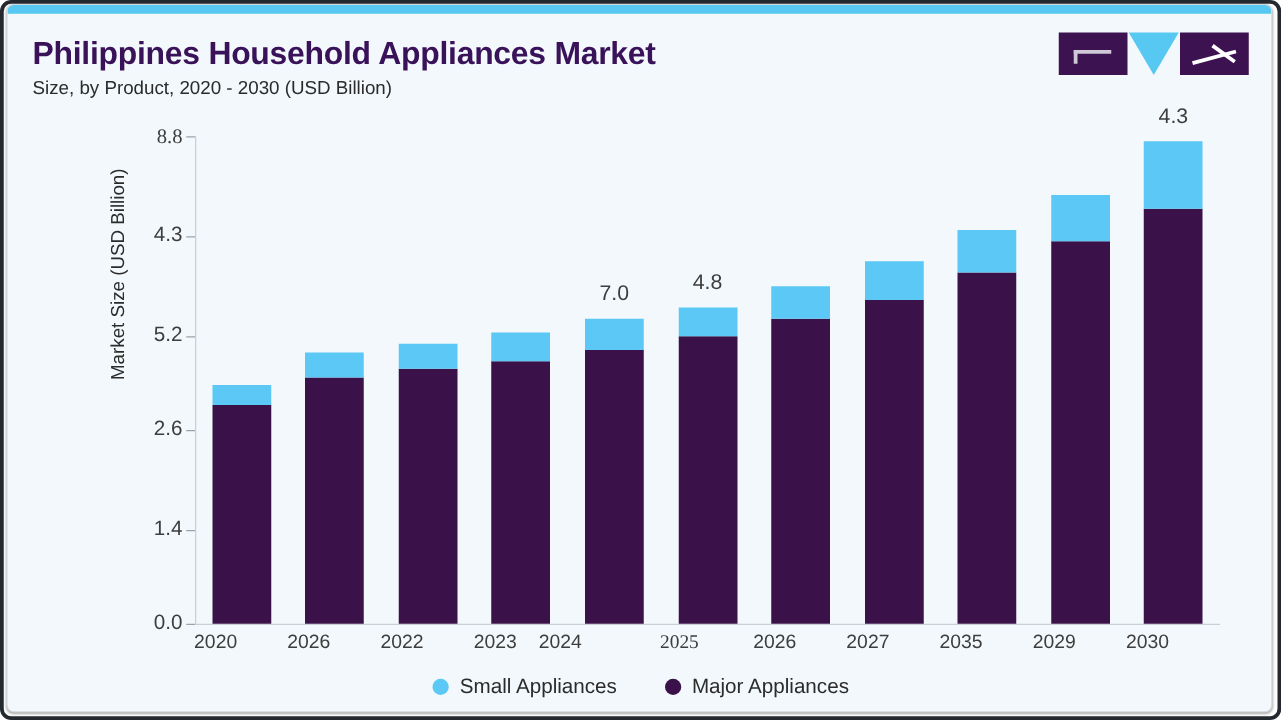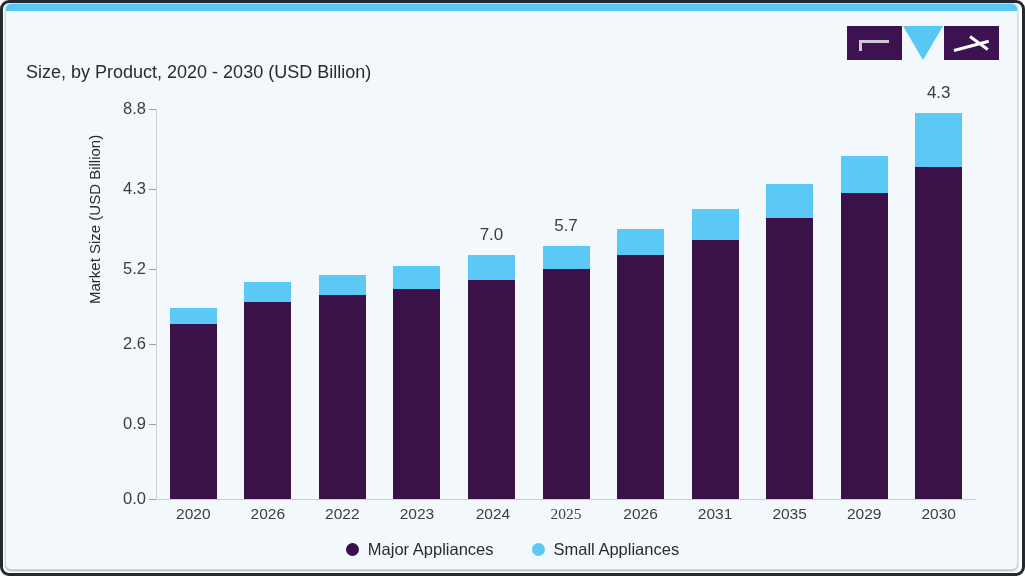--- a/index.html
+++ b/index.html
@@ -5,21 +5,21 @@
   html,body{margin:0;padding:0;background:#ffffff;}
   body{width:1025px;height:576px;font-family:"Liberation Sans",sans-serif;overflow:hidden;}
   #card{position:absolute;left:5px;top:3px;width:1013px;height:567px;background:#f2f8fb;
         border:1px solid #d2d7da;border-radius:6px;box-sizing:border-box;overflow:hidden;
         box-shadow:0 1px 2px rgba(0,0,0,.35);}
   #topbar{position:absolute;left:0;top:0;width:100%;height:7px;background:#56c8f2;}
   #outline{position:absolute;left:0;top:0;width:1025px;height:576px;border:3px solid #23292e;
            border-radius:9px;box-sizing:border-box;pointer-events:none;}
   #title{position:absolute;left:20px;top:25px;font-size:25.5px;font-weight:bold;color:#3a1259;
          letter-spacing:-.2px;white-space:nowrap;}
-  #subtitle{position:absolute;left:20px;top:58px;font-size:18px;color:#2b2b2b;white-space:nowrap;}
+  #subtitle{position:absolute;left:20px;top:58px;font-size:15px;color:#2b2b2b;white-space:nowrap;}
   #logo{position:absolute;right:18px;top:22px;width:152px;height:56px;}
   .lgblk{position:absolute;top:0;width:55px;height:34px;background:#3c1250;overflow:hidden;}
   #lgL{left:0;} #lgR{left:97px;}
   #lgL .ln1{position:absolute;left:12px;top:14px;width:30px;height:3px;background:#cfc8d6;}
   #lgL .ln2{position:absolute;left:12px;top:14px;width:3px;height:11px;background:#cfc8d6;}
   #lgR .d1{position:absolute;left:10px;top:23px;width:36px;height:3px;background:#ffffff;
            transform:rotate(-15deg);transform-origin:left center;}
   #lgR .d2{position:absolute;left:26px;top:9px;width:22px;height:3px;background:#ffffff;
            transform:rotate(36deg);transform-origin:left center;}
   #lgTri{position:absolute;left:56px;top:0;width:0;height:0;border-left:20px solid transparent;
@@ -28,36 +28,37 @@
           font-weight:bold;color:#3c1250;letter-spacing:1.1px;}
   #plot{position:absolute;left:150px;top:105px;width:820px;height:390px;}
   #baseline{position:absolute;left:150px;top:495px;width:820px;height:1px;background:#c9d0d5;}
   #yaxis{position:absolute;left:150px;top:105px;width:1px;height:390px;background:#c9d0d5;}
   .ytick{position:absolute;left:-7px;width:7px;height:1px;background:#9aa3ab;}
   .ylabwrap{position:absolute;left:-62px;width:52px;text-align:right;font-size:16.5px;color:#3d3d3d;
             transform:translateY(-10px);}
   .bar{position:absolute;bottom:0;width:47px;}
   .seg-major{position:absolute;bottom:0;width:100%;background:#3a1249;}
   .seg-small{position:absolute;width:100%;background:#5bc8f5;}
-  .xlab{position:absolute;top:501px;width:76px;text-align:center;font-size:15.5px;color:#3d3d3d;}
+  .xlab{position:absolute;top:501px;width:76px;font-size:15.5px;color:#3d3d3d;}
   .dlab{position:absolute;width:76px;text-align:center;font-size:17px;color:#3d3d3d;}
   #ytitle{position:absolute;left:80px;top:300px;font-size:15px;color:#2b2b2b;
           transform:rotate(-90deg);transform-origin:left top;white-space:nowrap;}
   #legend{position:absolute;left:0;top:536px;width:1013px;display:flex;justify-content:center;
           align-items:center;gap:38px;}
   .lgitem{display:flex;align-items:center;gap:9px;}
   .lgdot{width:13px;height:13px;border-radius:50%;}
   .lgname{font-size:16.5px;color:#2b2b2b;}
 </style>
 </head>
 <body>
 
 <div id="card">
   <div id="topbar"></div>
 
+  <div id="title">Philippines Household Appliances Market</div>
   <div id="subtitle">Size, by Product, 2020 - 2030 (USD Billion)</div>
 
   <div id="logo">
     <div class="lgblk" id="lgL">
       <div class="ln1"></div>
         <div class="ln2"></div>
     </div>
     <div id="lgTri"></div>
     <div class="lgblk" id="lgR">
       <div class="d1"></div>
@@ -66,29 +67,29 @@
   </div>
 
   <div id="ytitle">Market Size (USD Billion)</div>
   <div id="yaxis"></div>
   <div id="baseline"></div>
 
   <div id="plot">
       <div class="ytick" style="top: 390px;"></div>
       <div class="ylabwrap" style="top: 390px;">0.0</div>
       <div class="ytick" style="top: 314.659px;"></div>
-      <div class="ylabwrap" style="top: 314.659px;">0.9</div>
+      <div class="ylabwrap" style="top: 314.659px;">1.4</div>
       <div class="ytick" style="top: 234.886px;"></div>
       <div class="ylabwrap" style="top: 234.886px;">2.6</div>
       <div class="ytick" style="top: 159.545px;"></div>
       <div class="ylabwrap" style="top: 159.545px;">5.2</div>
       <div class="ytick" style="top: 79.7727px;"></div>
       <div class="ylabwrap" style="top: 79.7727px;">4.3</div>
       <div class="ytick" style="top: 0px;"></div>
-      <div class="ylabwrap" style="top: 0px;">8.8</div>
+      <div class="ylabwrap" style="top: 0px; font-family: Liberation Serif, serif;">8.8</div>
       <div class="bar" style="left: 13.7727px; height: 190.568px;">
         <div class="seg-major" style="height: 175.057px; background: rgb(58, 18, 73);"></div>
         <div class="seg-small" style="height: 15.5114px; bottom: 175.057px; background: rgb(91, 200, 245);"></div>
       </div>
       <div class="bar" style="left: 88.3182px; height: 217.159px;">
         <div class="seg-major" style="height: 197.216px; background: rgb(58, 18, 73);"></div>
         <div class="seg-small" style="height: 19.9432px; bottom: 197.216px; background: rgb(91, 200, 245);"></div>
       </div>
       <div class="bar" style="left: 162.864px; height: 223.807px;">
         <div class="seg-major" style="height: 203.864px; background: rgb(58, 18, 73);"></div>
@@ -100,21 +101,21 @@
       </div>
       <div class="bar" style="left: 311.955px; height: 243.75px;">
         <div class="seg-major" style="height: 219.375px; background: rgb(58, 18, 73);"></div>
         <div class="seg-small" style="height: 24.375px; bottom: 219.375px; background: rgb(91, 200, 245);"></div>
       </div>
       <div class="dlab" style="left: 297.455px; top: 116.25px;">7.0</div>
       <div class="bar" style="left: 386.5px; height: 252.614px;">
         <div class="seg-major" style="height: 230.455px; background: rgb(58, 18, 73);"></div>
         <div class="seg-small" style="height: 22.1591px; bottom: 230.455px; background: rgb(91, 200, 245);"></div>
       </div>
-      <div class="dlab" style="left: 372px; top: 107.386px;">5.7</div>
+      <div class="dlab" style="left: 372px; top: 107.386px;">4.8</div>
       <div class="bar" style="left: 461.045px; height: 270.341px;">
         <div class="seg-major" style="height: 243.75px; background: rgb(58, 18, 73);"></div>
         <div class="seg-small" style="height: 26.5909px; bottom: 243.75px; background: rgb(91, 200, 245);"></div>
       </div>
       <div class="bar" style="left: 535.591px; height: 290.284px;">
         <div class="seg-major" style="height: 259.261px; background: rgb(58, 18, 73);"></div>
         <div class="seg-small" style="height: 31.0227px; bottom: 259.261px; background: rgb(91, 200, 245);"></div>
       </div>
       <div class="bar" style="left: 610.136px; height: 314.659px;">
         <div class="seg-major" style="height: 281.42px; background: rgb(58, 18, 73);"></div>
@@ -126,34 +127,34 @@
       </div>
       <div class="bar" style="left: 759.227px; height: 385.568px;">
         <div class="seg-major" style="height: 332.386px; background: rgb(58, 18, 73);"></div>
         <div class="seg-small" style="height: 53.1818px; bottom: 332.386px; background: rgb(91, 200, 245);"></div>
       </div>
       <div class="dlab" style="left: 744.727px; top: -25.5682px;">4.3</div>
     </div>
 
   <div id="legend">
       <div class="lgitem">
+        <span class="lgdot" style="background: rgb(91, 200, 245);"></span>
+        <span class="lgname">Small Appliances</span>
+      </div>
+      <div class="lgitem">
         <span class="lgdot" style="background: rgb(58, 18, 73);"></span>
         <span class="lgname">Major Appliances</span>
-      </div>
-      <div class="lgitem">
-        <span class="lgdot" style="background: rgb(91, 200, 245);"></span>
-        <span class="lgname">Small Appliances</span>
       </div>
     </div>
 <div class="xlab" style="left: 149.273px;">2020</div>
     <div class="xlab" style="left: 223.818px;">2026</div>
     <div class="xlab" style="left: 298.364px;">2022</div>
     <div class="xlab" style="left: 372.909px;">2023</div>
-    <div class="xlab" style="left: 449px;">2024</div>
+    <div class="xlab" style="left: 425px;">2024</div>
     <div class="xlab" style="left: 522px; font-family: Liberation Serif, serif;">2025</div>
     <div class="xlab" style="left: 596.545px;">2026</div>
-    <div class="xlab" style="left: 671.091px;">2031</div>
+    <div class="xlab" style="left: 671.091px;">2027</div>
     <div class="xlab" style="left: 745.636px;">2035</div>
     <div class="xlab" style="left: 820.182px;">2029</div>
     <div class="xlab" style="left: 894.727px;">2030</div>
   </div>
 
 <div id="outline"></div>
 
 </body></html>

